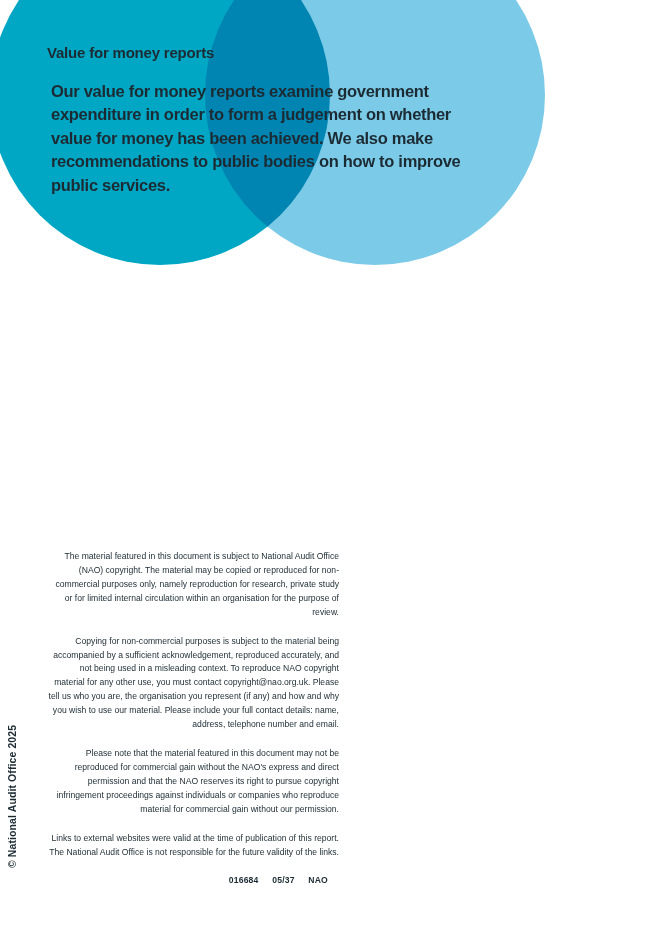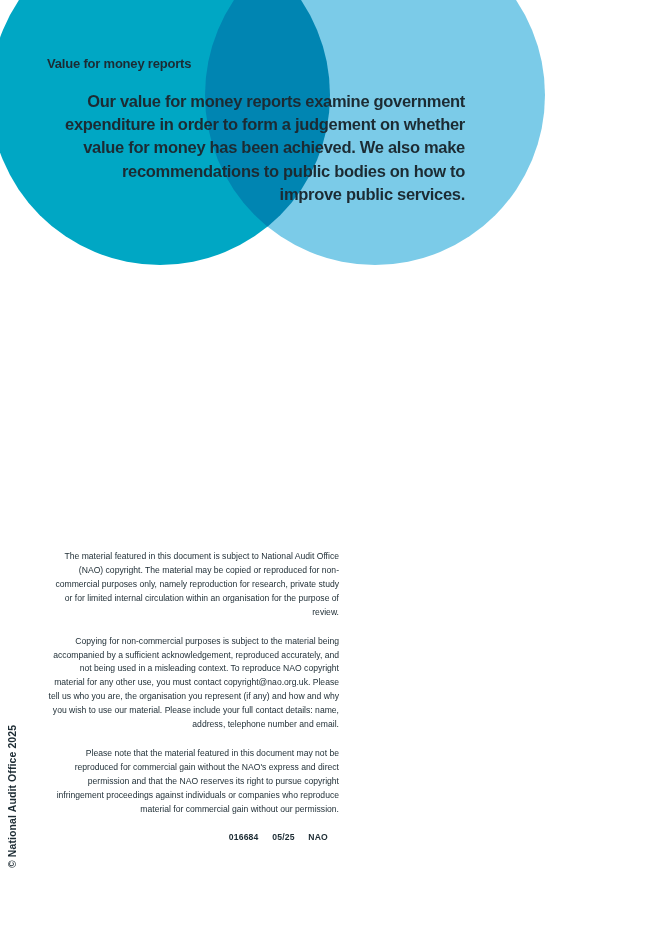--- a/index.html
+++ b/index.html
@@ -55,35 +55,34 @@
 
   
   .headline-block {
     position: absolute;
     left: 47px;
     top: 40px;
     width: 430px;
     z-index: 5;
   }
   .headline-title {
-    font-size: 13px;
+    font-size: 15px;
     font-weight: bold;
     color: #1c2b33;
     letter-spacing: -0.2px;
-    margin: 16px 0 18px 0;
+    margin: 4px 0 18px 0;
     line-height: 1.2;
   }
   .headline-body {
     font-size: 16.5px;
     font-weight: bold;
     color: #1c2b33;
     letter-spacing: -0.3px;
     line-height: 1.42;
-    margin: 12px;
-    text-align: right;
+    margin: 4px;
   }
 
   
   .side-copyright {
     position: absolute;
     left: 18px;
     bottom: 68px;
     transform-origin: left bottom;
     transform: rotate(-90deg);
     white-space: nowrap;
@@ -136,20 +135,21 @@
     <h1 class="headline-title">Value for money reports</h1>
     <p class="headline-body">Our value for money reports examine government expenditure in order to form a judgement on whether value for money has been achieved. We also make recommendations to public bodies on how to improve public services.</p>
   </div>
 
   <div class="side-copyright">© National Audit Office 2025</div>
 
   <div class="legal">
     <p>The material featured in this document is subject to National Audit Office (NAO) copyright. The material may be copied or reproduced for non-commercial purposes only, namely reproduction for research, private study or for limited internal circulation within an organisation for the purpose of review.</p>
     <p>Copying for non-commercial purposes is subject to the material being accompanied by a sufficient acknowledgement, reproduced accurately, and not being used in a misleading context. To reproduce NAO copyright material for any other use, you must contact copyright@nao.org.uk. Please tell us who you are, the organisation you represent (if any) and how and why you wish to use our material. Please include your full contact details: name, address, telephone number and email.</p>
     <p>Please note that the material featured in this document may not be reproduced for commercial gain without the NAO's express and direct permission and that the NAO reserves its right to pursue copyright infringement proceedings against individuals or companies who reproduce material for commercial gain without our permission.</p>
+    <p>Links to external websites were valid at the time of publication of this report. The National Audit Office is not responsible for the future validity of the links.</p>
     <div class="code-line">
       <span class="code-seg">016684</span>
-      <span class="code-seg">05/25</span>
+      <span class="code-seg">05/37</span>
       <span class="code-seg">NAO</span>
     </div>
   </div>
 
 </div>
 
 </body></html>

